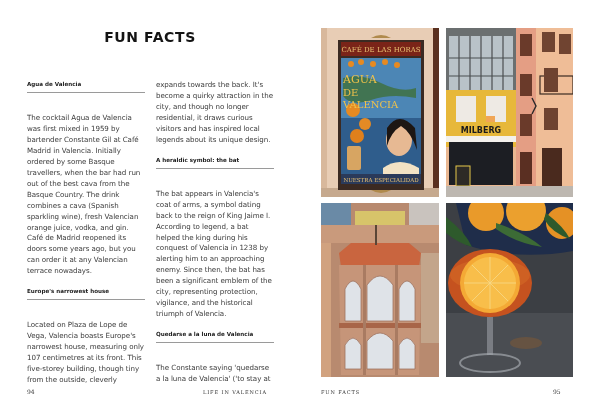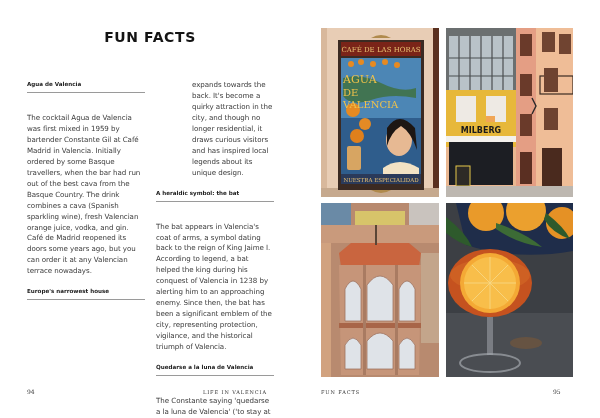--- a/index.html
+++ b/index.html
@@ -27,21 +27,21 @@
       font-size: 5.6px; color: #1c1c1c; line-height: 9px;
       padding-bottom: 3px; border-bottom: 1px solid #9a9a9a;
       margin-bottom: 8px; white-space: nowrap;
     }
     .para {
       font-family: "DejaVu Sans", sans-serif; font-size: 7.1px;
       line-height: 10.95px; color: #3a3a3a; margin-bottom: 10px;
       letter-spacing: -0.05px;
       margin-top: 20px;
     }
-    .col-2 .para.cont { margin-top: 0; margin-left: 36px; }
+    .col-2 .para.cont { margin-top: 0; }
 
     .footer-num {
       position: absolute; top: 388px; font-family: "DejaVu Serif", serif;
       font-size: 6px; color: #333;
     }
     .footer-run {
       position: absolute; top: 389px; font-family: "DejaVu Serif", serif;
       font-size: 5px; letter-spacing: 0.9px; color: #333; text-transform: uppercase;
     }
 
@@ -57,20 +57,21 @@
 
 <div class="spread">
 
   <div class="page page-left">
     <div class="title">FUN FACTS</div>
 
     <div class="col col-1">
       <div class="heading">Agua de Valencia</div>
       <p class="para">The cocktail Agua de Valencia was first mixed in 1959 by bartender Constante Gil at Café Madrid in Valencia. Initially ordered by some Basque travellers, when the bar had run out of the best cava from the Basque Country. The drink combines a cava (Spanish sparkling wine), fresh Valencian orange juice, vodka, and gin. Café de Madrid reopened its doors some years ago, but you can order it at any Valencian terrace nowadays.</p>
       <div class="heading" style="margin-top:6px;">Europe's narrowest house</div>
+      <p class="para">Located on Plaza de Lope de Vega, Valencia boasts Europe's narrowest house, measuring only 107 centimetres at its front. This five-storey building, though tiny from the outside, cleverly</p>
     </div>
 
     <div class="col col-2">
       <p class="para cont">expands towards the back. It's become a quirky attraction in the city, and though no longer residential, it draws curious visitors and has inspired local legends about its unique design.</p>
       <div class="heading" style="margin-top:6px;">A heraldic symbol: the bat</div>
       <p class="para">The bat appears in Valencia's coat of arms, a symbol dating back to the reign of King Jaime I. According to legend, a bat helped the king during his conquest of Valencia in 1238 by alerting him to an approaching enemy. Since then, the bat has been a significant emblem of the city, representing protection, vigilance, and the historical triumph of Valencia.</p>
       <div class="heading" style="margin-top:6px;">Quedarse a la luna de Valencia</div>
       <p class="para">The Constante saying 'quedarse a la luna de Valencia' ('to stay at</p>
     </div>
 

